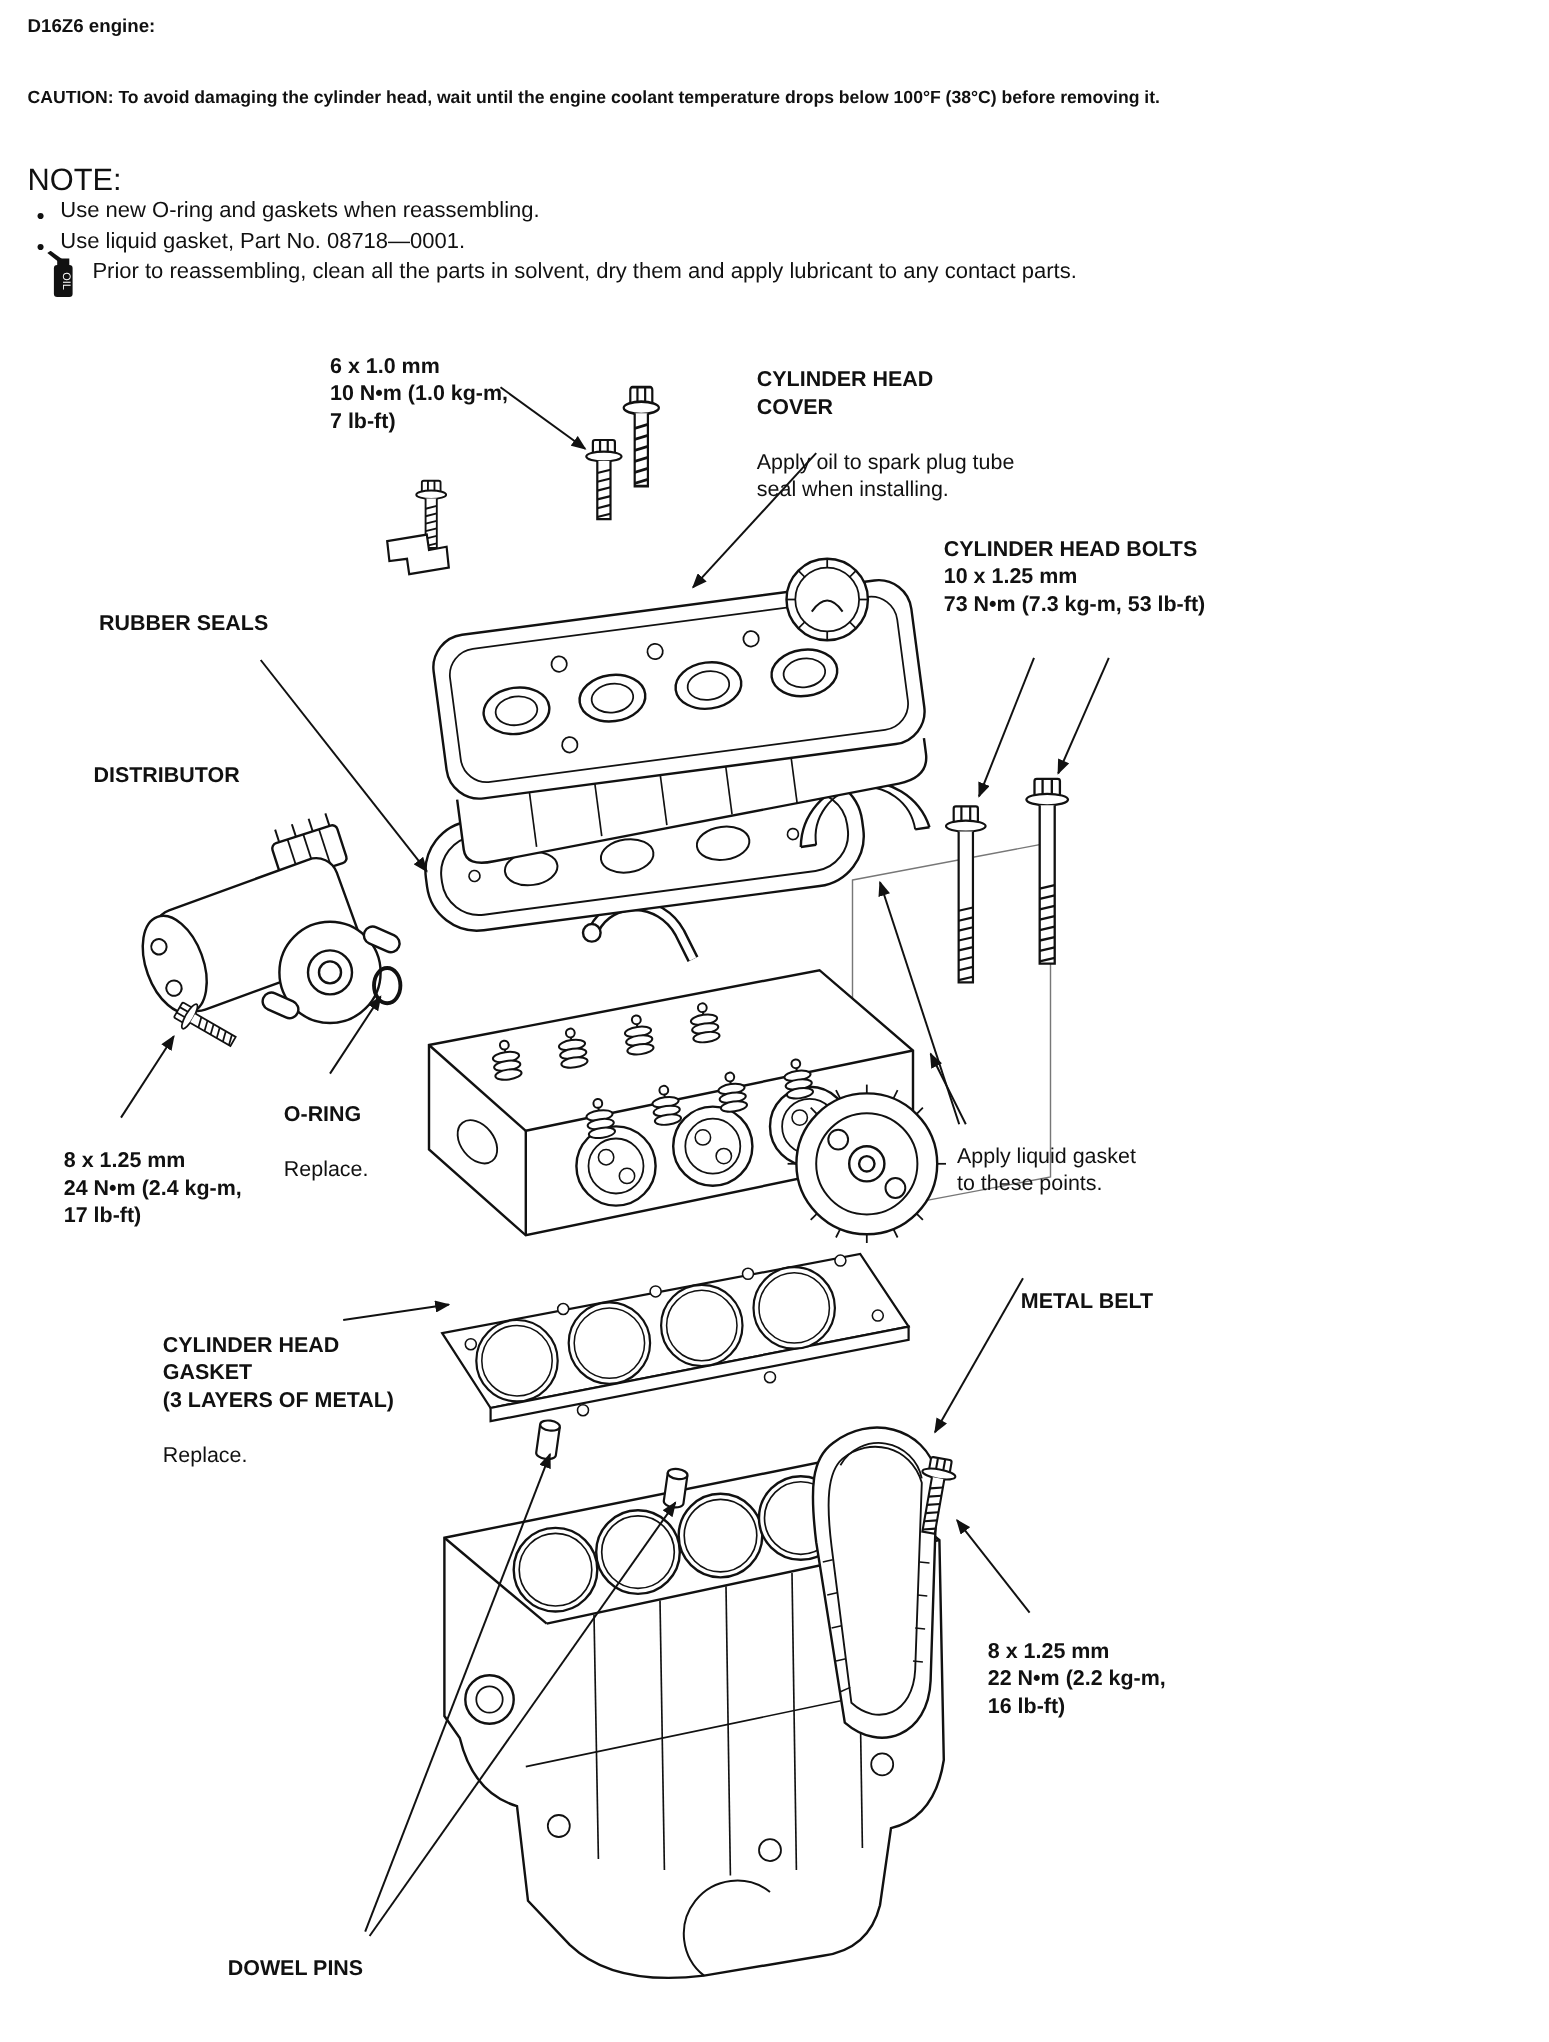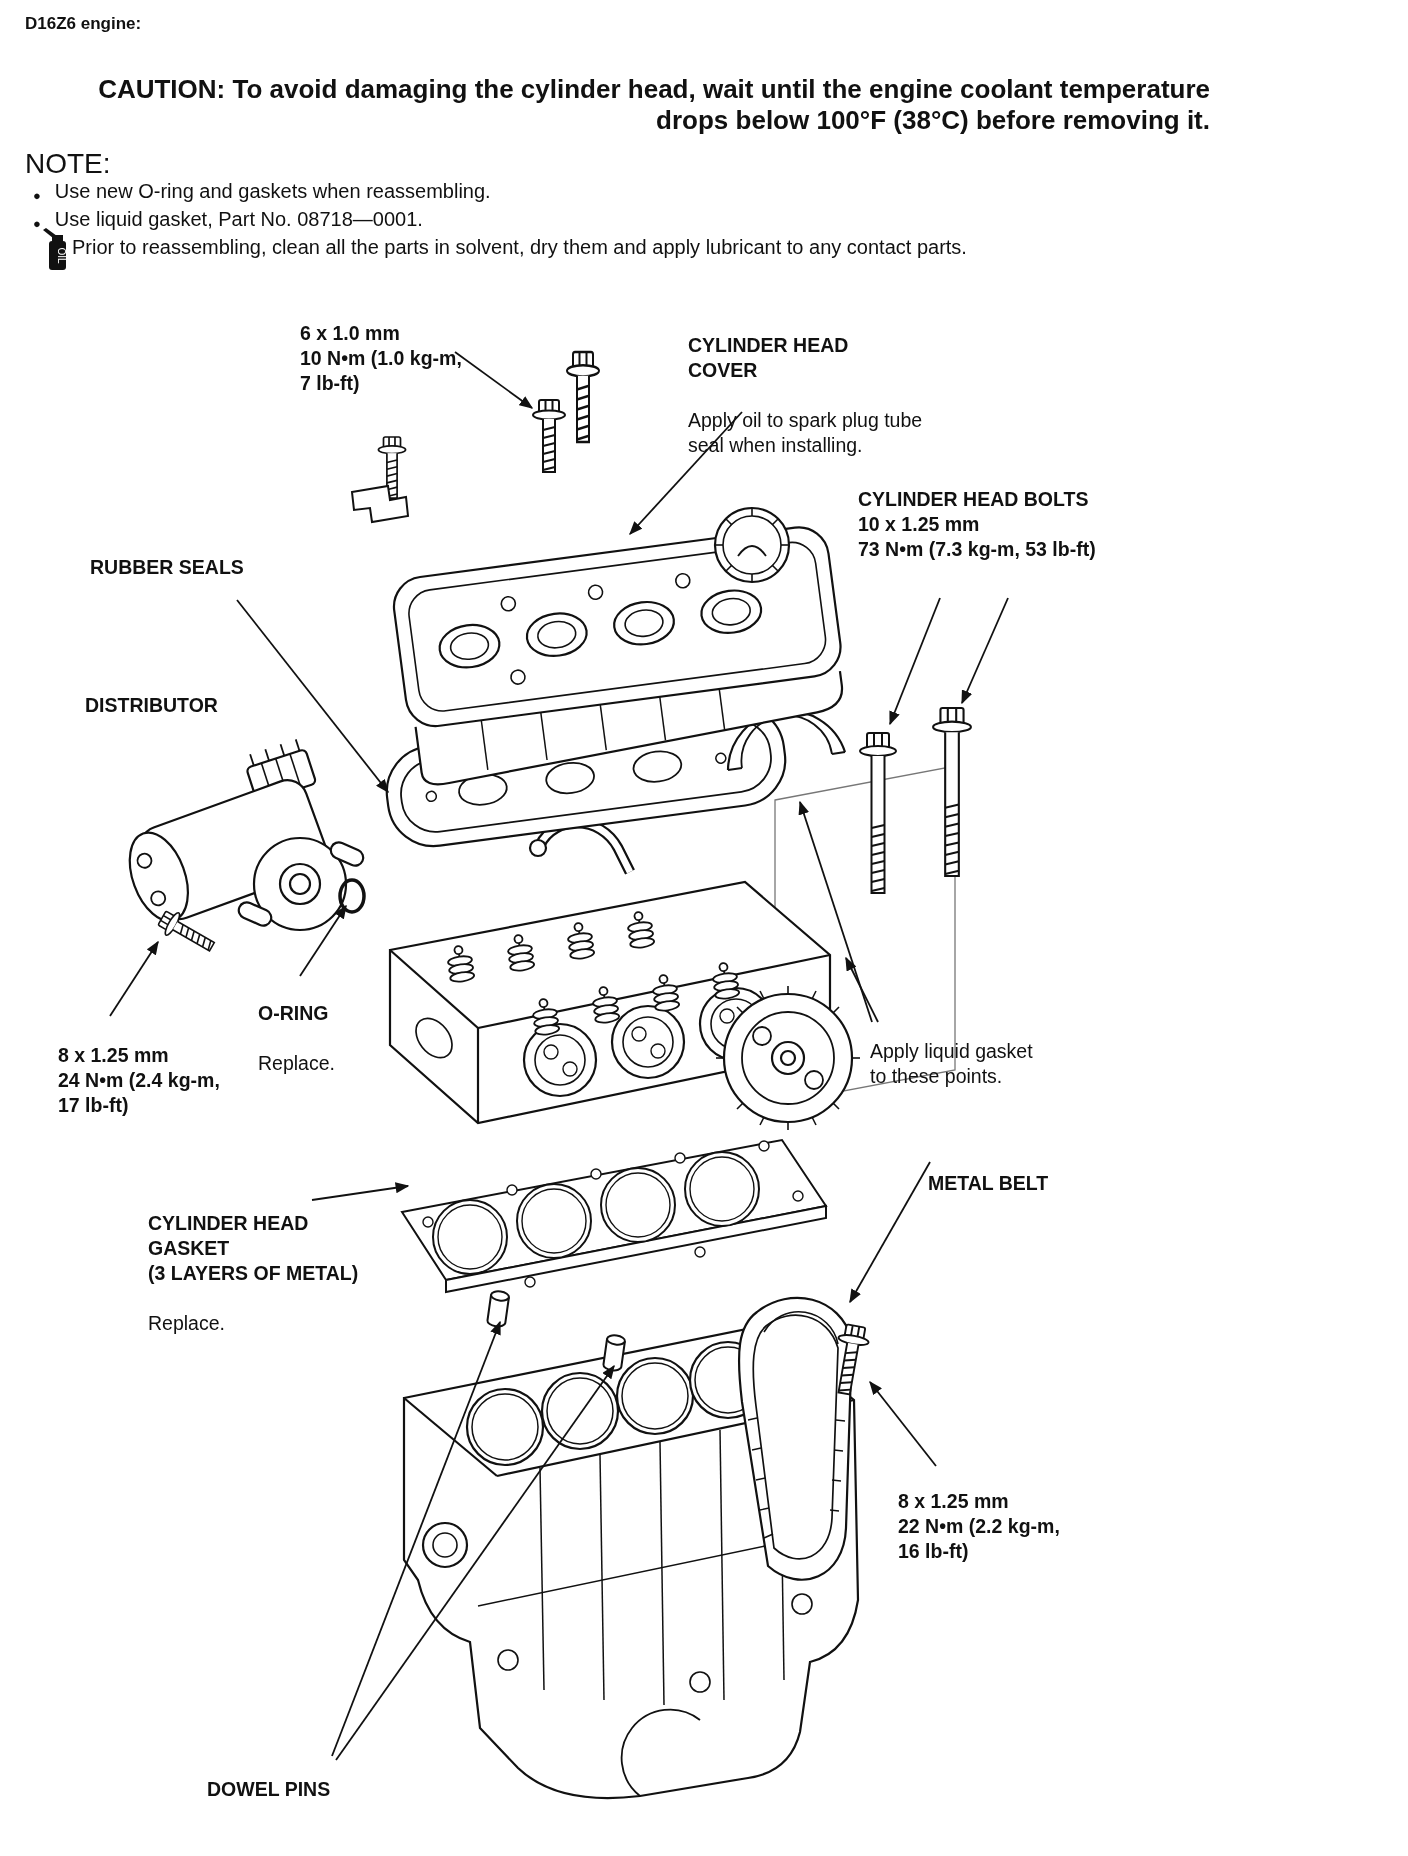--- a/index.html
+++ b/index.html
@@ -3,28 +3,28 @@
 <meta charset="utf-8">
 <style>
   * { margin:0; padding:0; box-sizing:border-box; }
   html,body { background:#fff; }
   body {
     width:1408px; height:1856px; position:relative; overflow:hidden;
     font-family:"Liberation Sans", sans-serif; color:#111;
   }
   .abs { position:absolute; }
   .page-title { left:25px; top:14px; font-size:17px; font-weight:bold; }
-  .caution { left:25px; top:74px; width:1185px; font-size:26px; font-weight:bold; line-height:31px;text-align:right; }
+  .caution { left:25px; top:74px; width:1185px; font-size:16px; font-weight:bold; line-height:31px; }
   .note-label { left:25px; top:148px; font-size:28px; }
   .note-row { display:flex; align-items:flex-start; font-size:20px; line-height:26px; }
   .note-bullet { font-size:13px; margin-top:5px; margin-right:14px; }
   .note-1 { left:33px; top:178px; }
   .note-2 { left:33px; top:206px; }
   .note-3 { left:40px; top:228px; }
-  .note-3 .note-text { margin-top:6px;text-align:center; }
+  .note-3 .note-text { margin-left:12px; margin-top:6px;text-align:center; }
   .callout { position:absolute; font-size:19.5px; line-height:25px; white-space:pre-line; }
   .callout .b { font-weight:bold; }
   svg.diagram { position:absolute; left:0; top:0; }
   .oil-icon { display:block; }
 </style>
 </head>
 <body>
 
 <svg class="diagram" width="1408" height="1856" viewBox="0 0 1408 1856">
   <defs>

